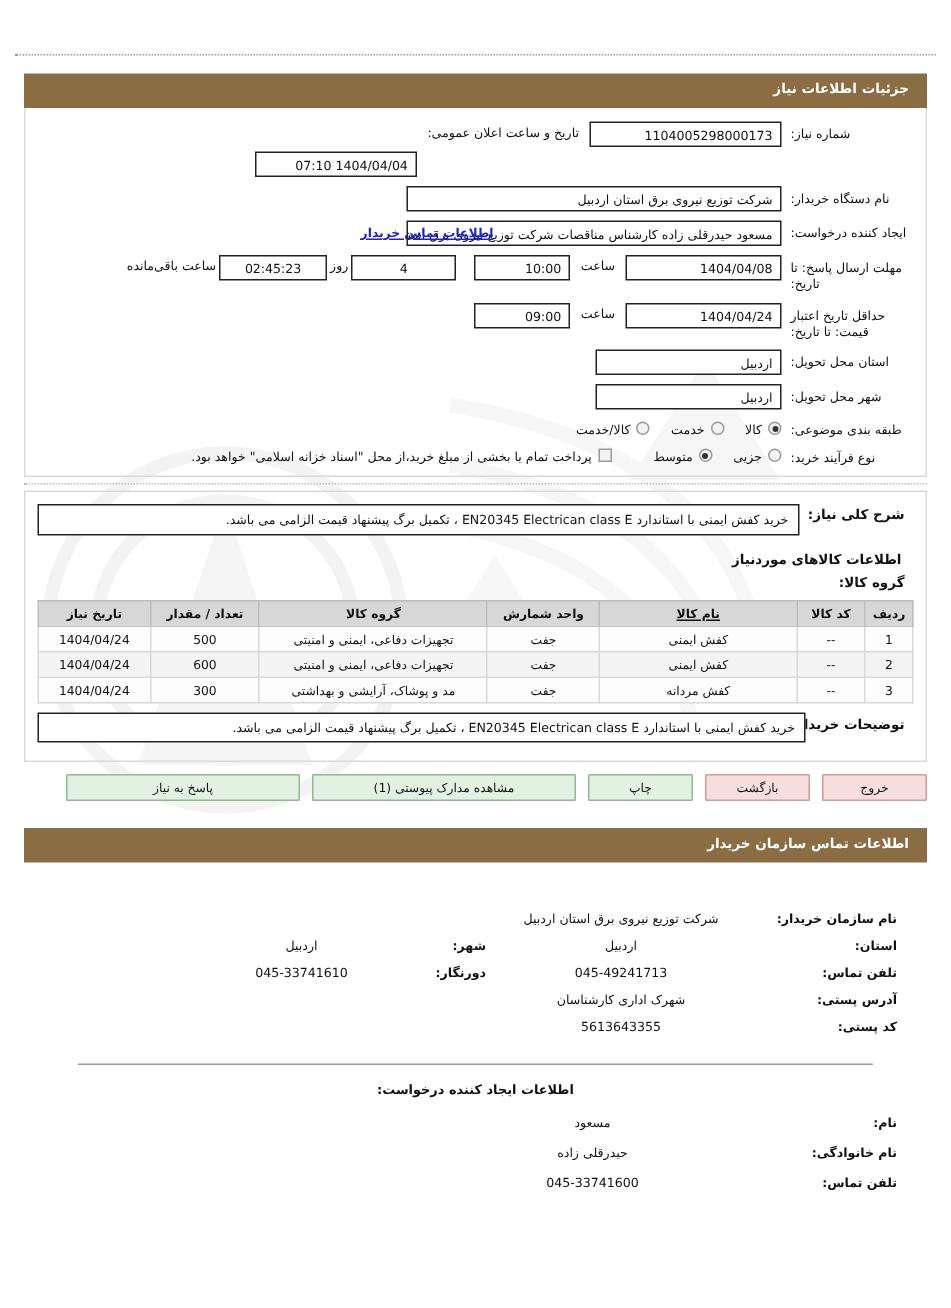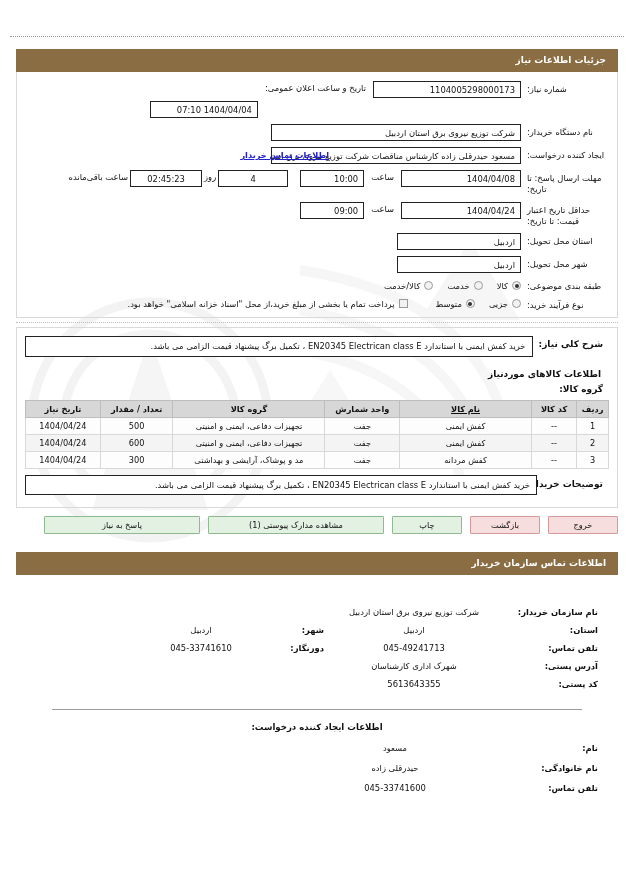--- a/index.html
+++ b/index.html
@@ -86,25 +86,25 @@
     overflow: hidden;
     white-space: nowrap;
   }
   .mid-lbl {
     padding: 2px 7px 0 7px;
     font-size: 8.4px;
     white-space: nowrap;
   }
   .spacer { flex: 1 1 auto; }
 
-  .w-needno   { width: 148px; }
+  .w-needno   { width: 128px; }
   .w-pubdate  { width: 108px; margin-top: 20px; }
   .w-org      { width: 250px; }
   .w-creator  { width: 250px; }
-  .w-date     { width: 120px; }
+  .w-date     { width: 104px; }
   .w-time     { width: 64px; }
   .w-days     { width: 70px; }
   .w-clock    { width: 72px; }
   .w-prov     { width: 124px; }
 
   .linkish {
     color: #2222cc;
     text-decoration: underline;
     font-weight: bold;
     font-size: 8.2px;

